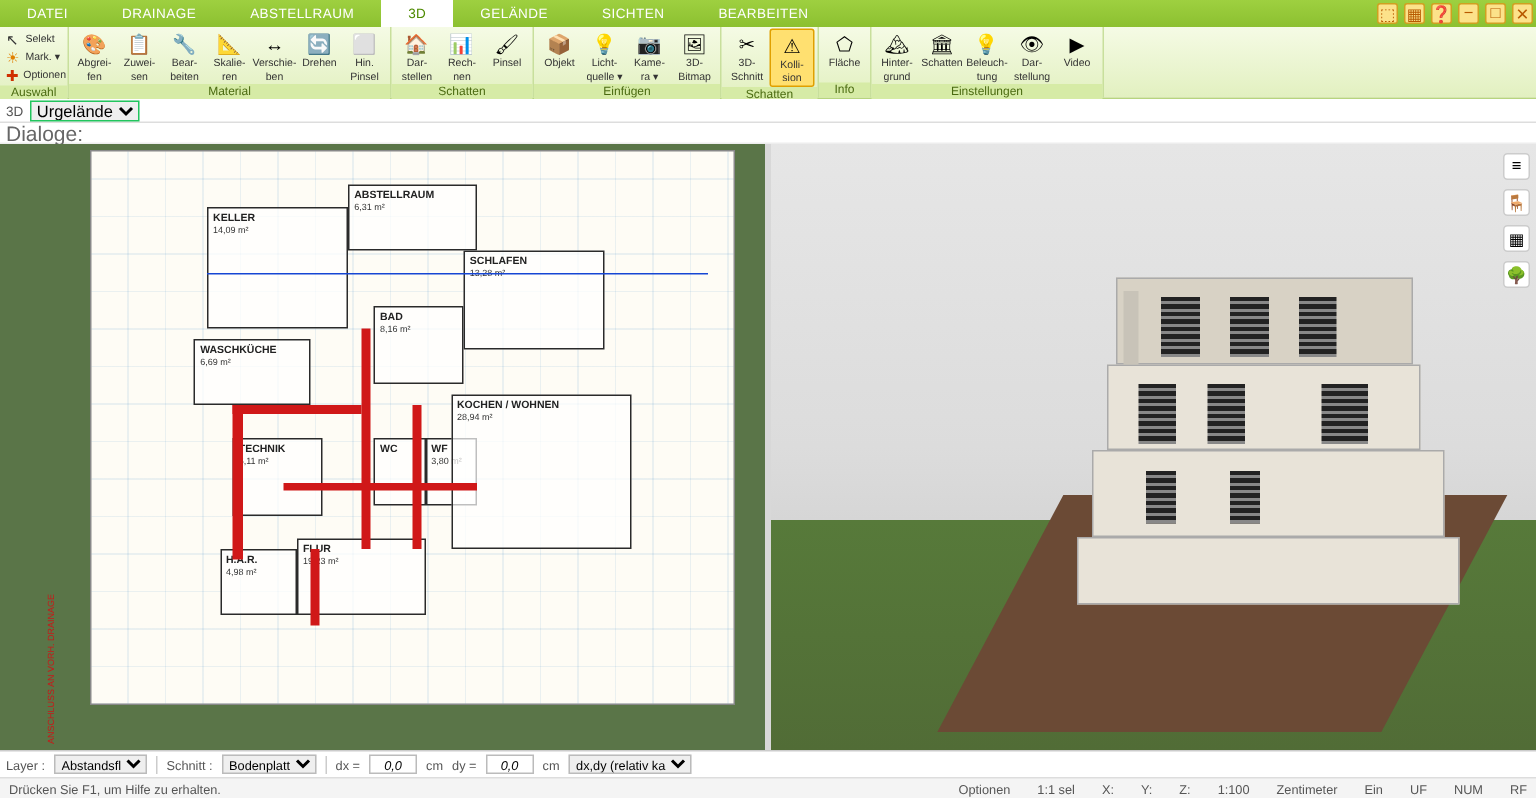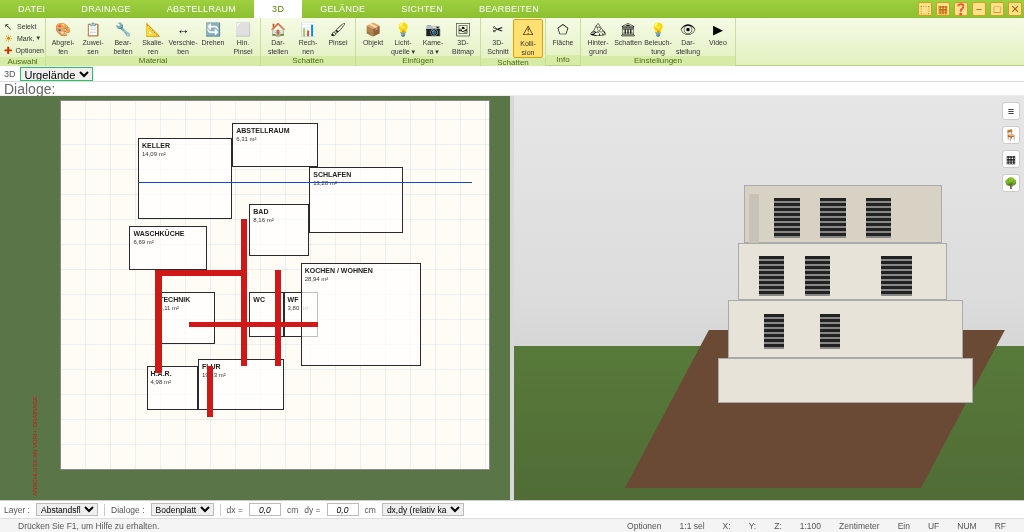--- a/index.html
+++ b/index.html
@@ -59,21 +59,21 @@
 .view3d-tools { position:absolute; right:4px; top:6px; display:flex; flex-direction:column; gap:6px; }
 .view3d-tools .tool { width:18px; height:18px; background:#fff; border:1px solid #ccc; border-radius:3px; display:flex; align-items:center; justify-content:center; font-size:11px; cursor:pointer; }
 
 
 .bottombar { height: 18px; background: #fff; border-top: 1px solid #ccc; display: flex; align-items: center; font-size: 8.5px; color: #555; padding: 0 4px; gap: 6px; }
 .bottombar .sep { width:1px; height:12px; background:#ccc; }
 .bottombar input, .bottombar select { font-size: 8.5px; height: 13px; border: 1px solid #bbb; }
 .bottombar .num { width: 32px; text-align:center;font-style:italic; }
 .bottombar .grow { flex:1; }
 
-.statusbar { height: 14px; background: #f4f4f4; border-top:1px solid #ddd; display:flex; align-items:center; font-size:8.5px; color:#555; padding:0 18px; gap:18px;}
+.statusbar { height: 14px; background: #f4f4f4; border-top:1px solid #ddd; display:flex; align-items:center; font-size:8.5px; color:#555; padding:0 6px; gap:18px;}
 .statusbar .grow { flex:1; }
 </style>
 </head>
 <body>
 
 <div class="menubar">
   <div class="tab">DATEI</div>
   <div class="tab">DRAINAGE</div>
   <div class="tab">ABSTELLRAUM</div>
   <div class="tab active">3D</div>
@@ -333,21 +333,21 @@
       <div class="tool">▦</div>
       <div class="tool">🌳</div>
     </div>
   </div>
 </div>
 
 <div class="bottombar">
   <span>Layer :</span>
   <select><option>Abstandsfl</option></select>
   <span class="sep"></span>
-  <span>Dialoge :</span>
+  <span>Schnitt :</span>
   <select><option>Bodenplatt</option></select>
   <span class="sep"></span>
   <span>dx =</span>
   <input class="num" value="0,0" style="">
   <span>cm</span>
   <span>dy =</span>
   <input class="num" value="0,0" style="">
   <span>cm</span>
   <select><option>dx,dy (relativ ka</option></select>
   <div class="grow"></div>

